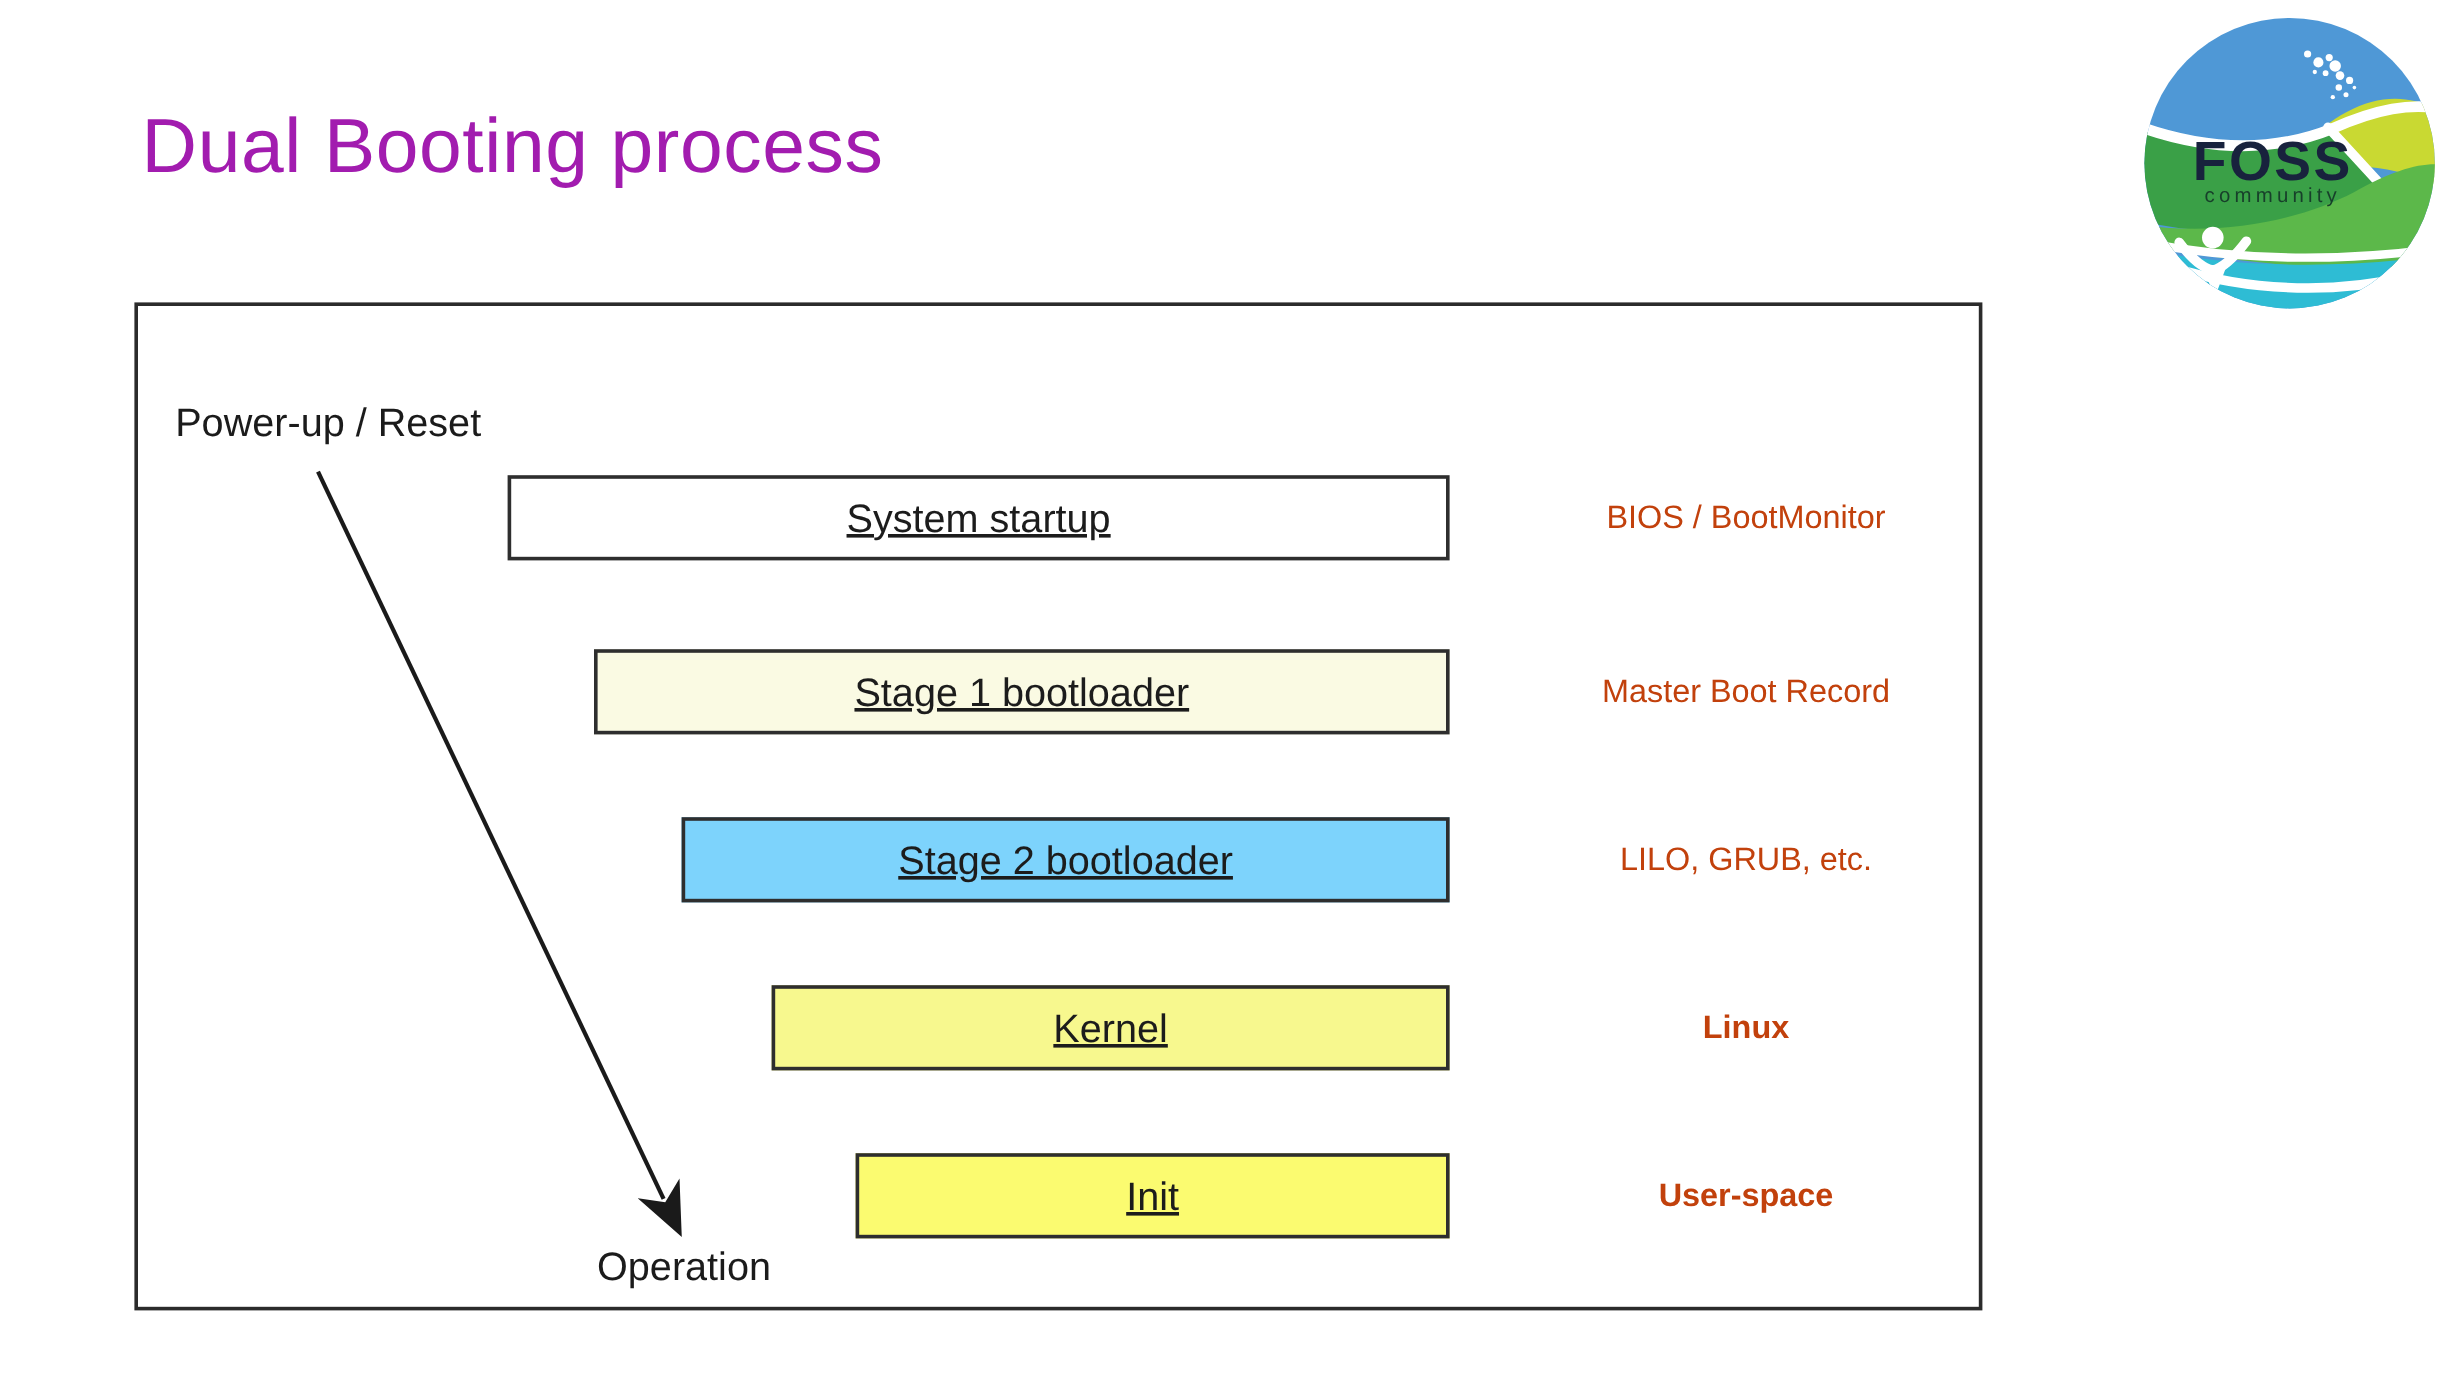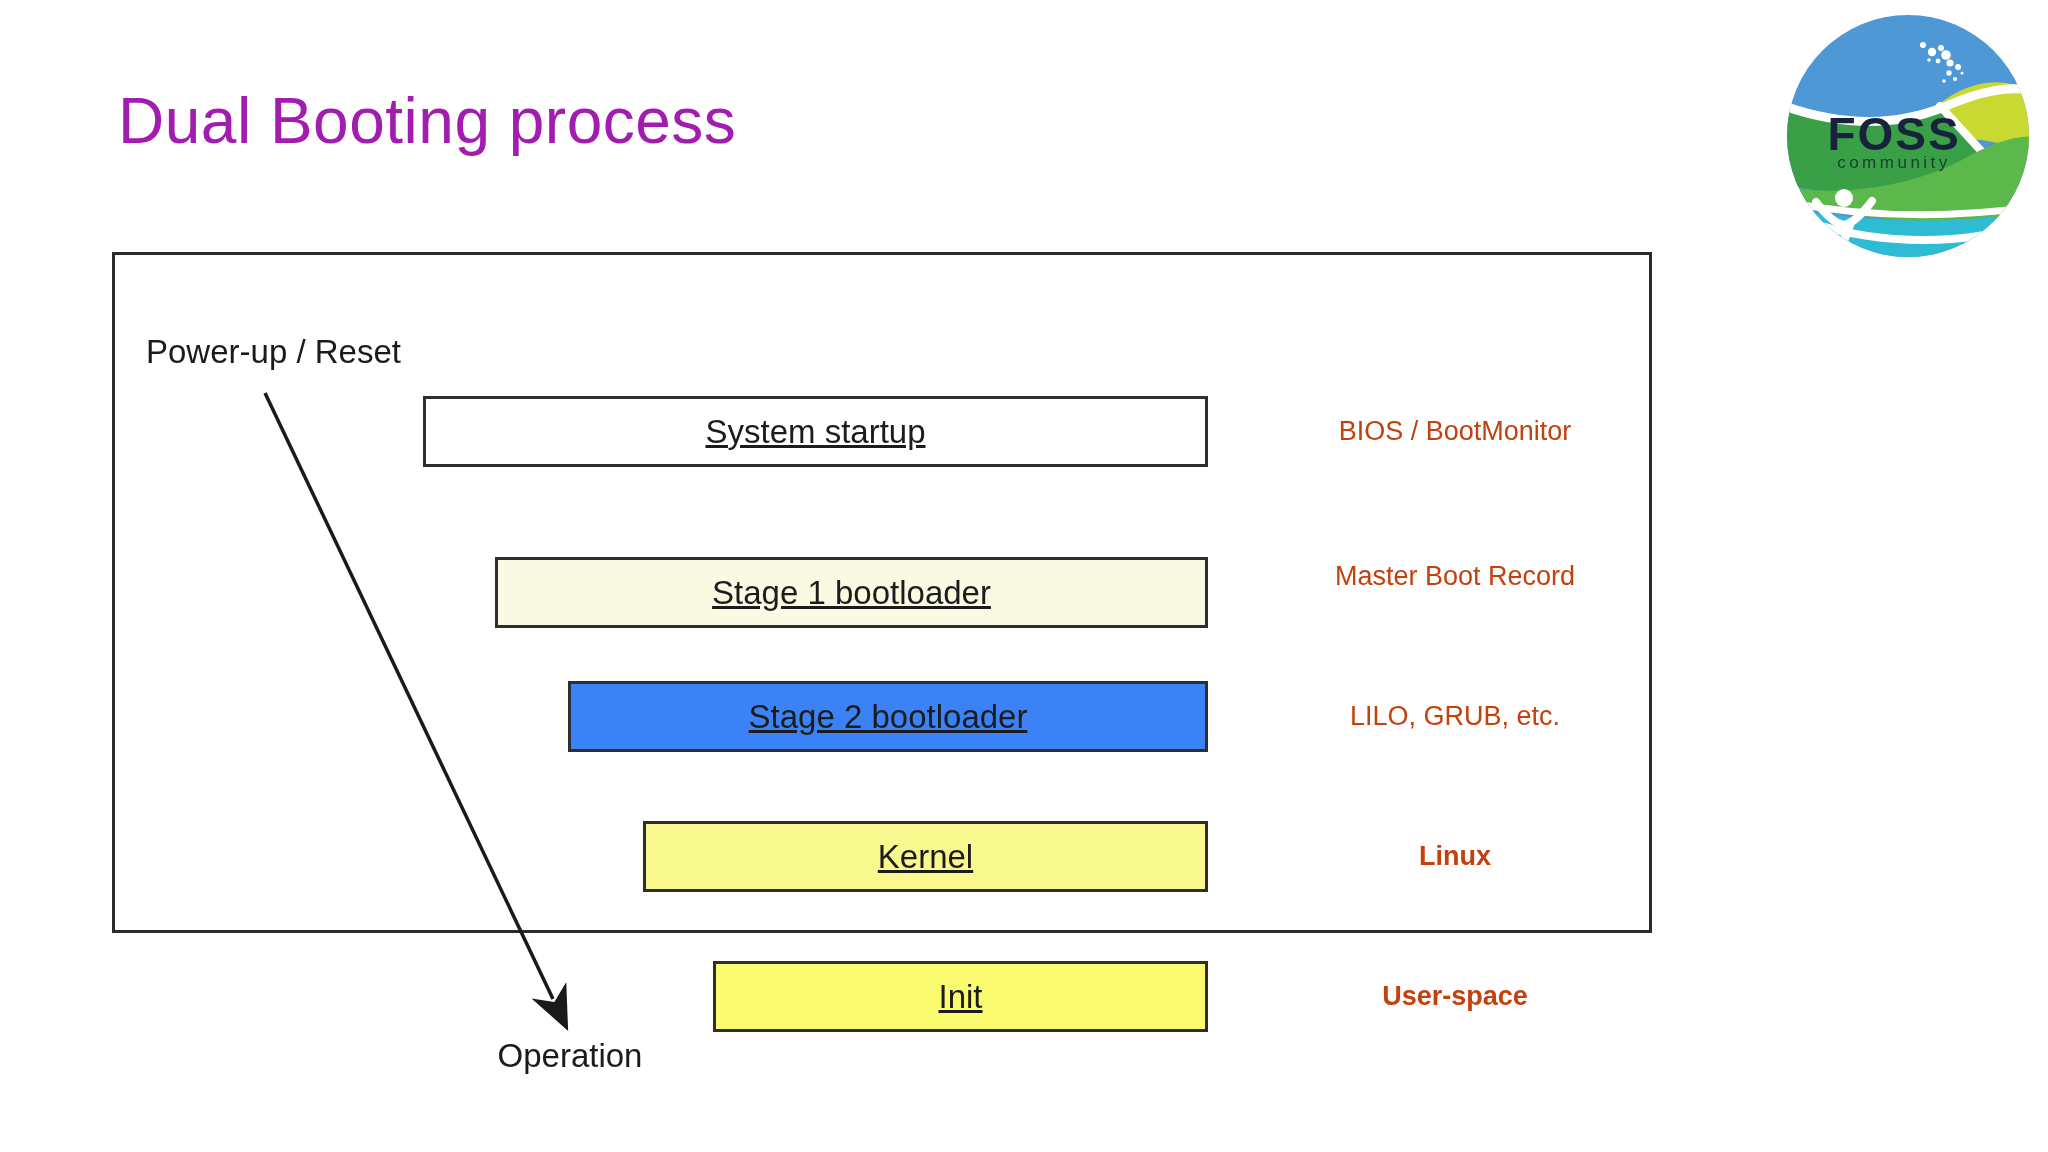--- a/index.html
+++ b/index.html
@@ -12,40 +12,40 @@
   }
   .title{
     position:absolute;left:118px;top:84px;
     font-size:64px;font-weight:300;color:#a21caf;
     letter-spacing:0.5px;white-space:nowrap;
   }
   .logo{
     position:absolute;left:1782px;top:10px;width:252px;height:252px;
   }
   .diagram{
-    position:absolute;left:112px;top:252px;width:1540px;height:681px;
+    position:absolute;left:112px;top:252px;width:1540px;height:840px;
     border:3px solid #2b2b2b;box-sizing:border-box;background:#ffffff;
   }
   .flow-arrow{
     position:absolute;left:0;top:0;width:1534px;height:866px;
     pointer-events:none;
   }
   .floating-label{
     position:absolute;font-size:33px;color:#1b1b1b;white-space:nowrap;
   }
   .start-label{left:31px;top:78px;}
   .end-label{left:340px;top:782px;width:230px;text-align:center;}
   .stage{
     position:absolute;height:71px;box-sizing:border-box;
     border:3px solid #2e2e2e;
     display:flex;align-items:center;justify-content:center;
   }
   .stage span{font-size:33px;color:#1c1c1c;white-space:nowrap;text-decoration:underline;}
   .stage-0{left:308px;top:141px;width:785px;}
-  .stage-1{left:380px;top:302px;width:713px;}
+  .stage-1{left:380px;top:286px;width:713px;}
   .stage-2{left:453px;top:426px;width:640px;}
   .stage-3{left:528px;top:566px;width:565px;}
   .stage-4{left:598px;top:706px;width:495px;}
   .annot{
     position:absolute;left:1120px;width:440px;height:40px;line-height:40px;
     text-align:center;font-size:27px;color:#c2410c;white-space:nowrap;
   }
   .annot-0{top:156px;}
   .annot-1{top:301px;}
   .annot-2{top:441px;}
@@ -121,21 +121,21 @@
     </svg>
 
     <div class="floating-label start-label">Power-up / Reset</div>
 
     <div class="stage stage-0" style="background-color: rgb(255, 255, 255);">
       <span>System startup</span>
     </div>
     <div class="stage stage-1" style="background-color: rgb(250, 250, 227);">
       <span>Stage 1 bootloader</span>
     </div>
-    <div class="stage stage-2" style="background-color: #3b82f6;">
+    <div class="stage stage-2" style="background-color: #7dd3fc;">
       <span>Stage 2 bootloader</span>
     </div>
     <div class="stage stage-3" style="background-color: rgb(247, 248, 142);">
       <span>Kernel</span>
     </div>
     <div class="stage stage-4" style="background-color: rgb(251, 251, 112);">
       <span>Init</span>
     </div>
 
     <div class="annot annot-0">BIOS / BootMonitor</div>

